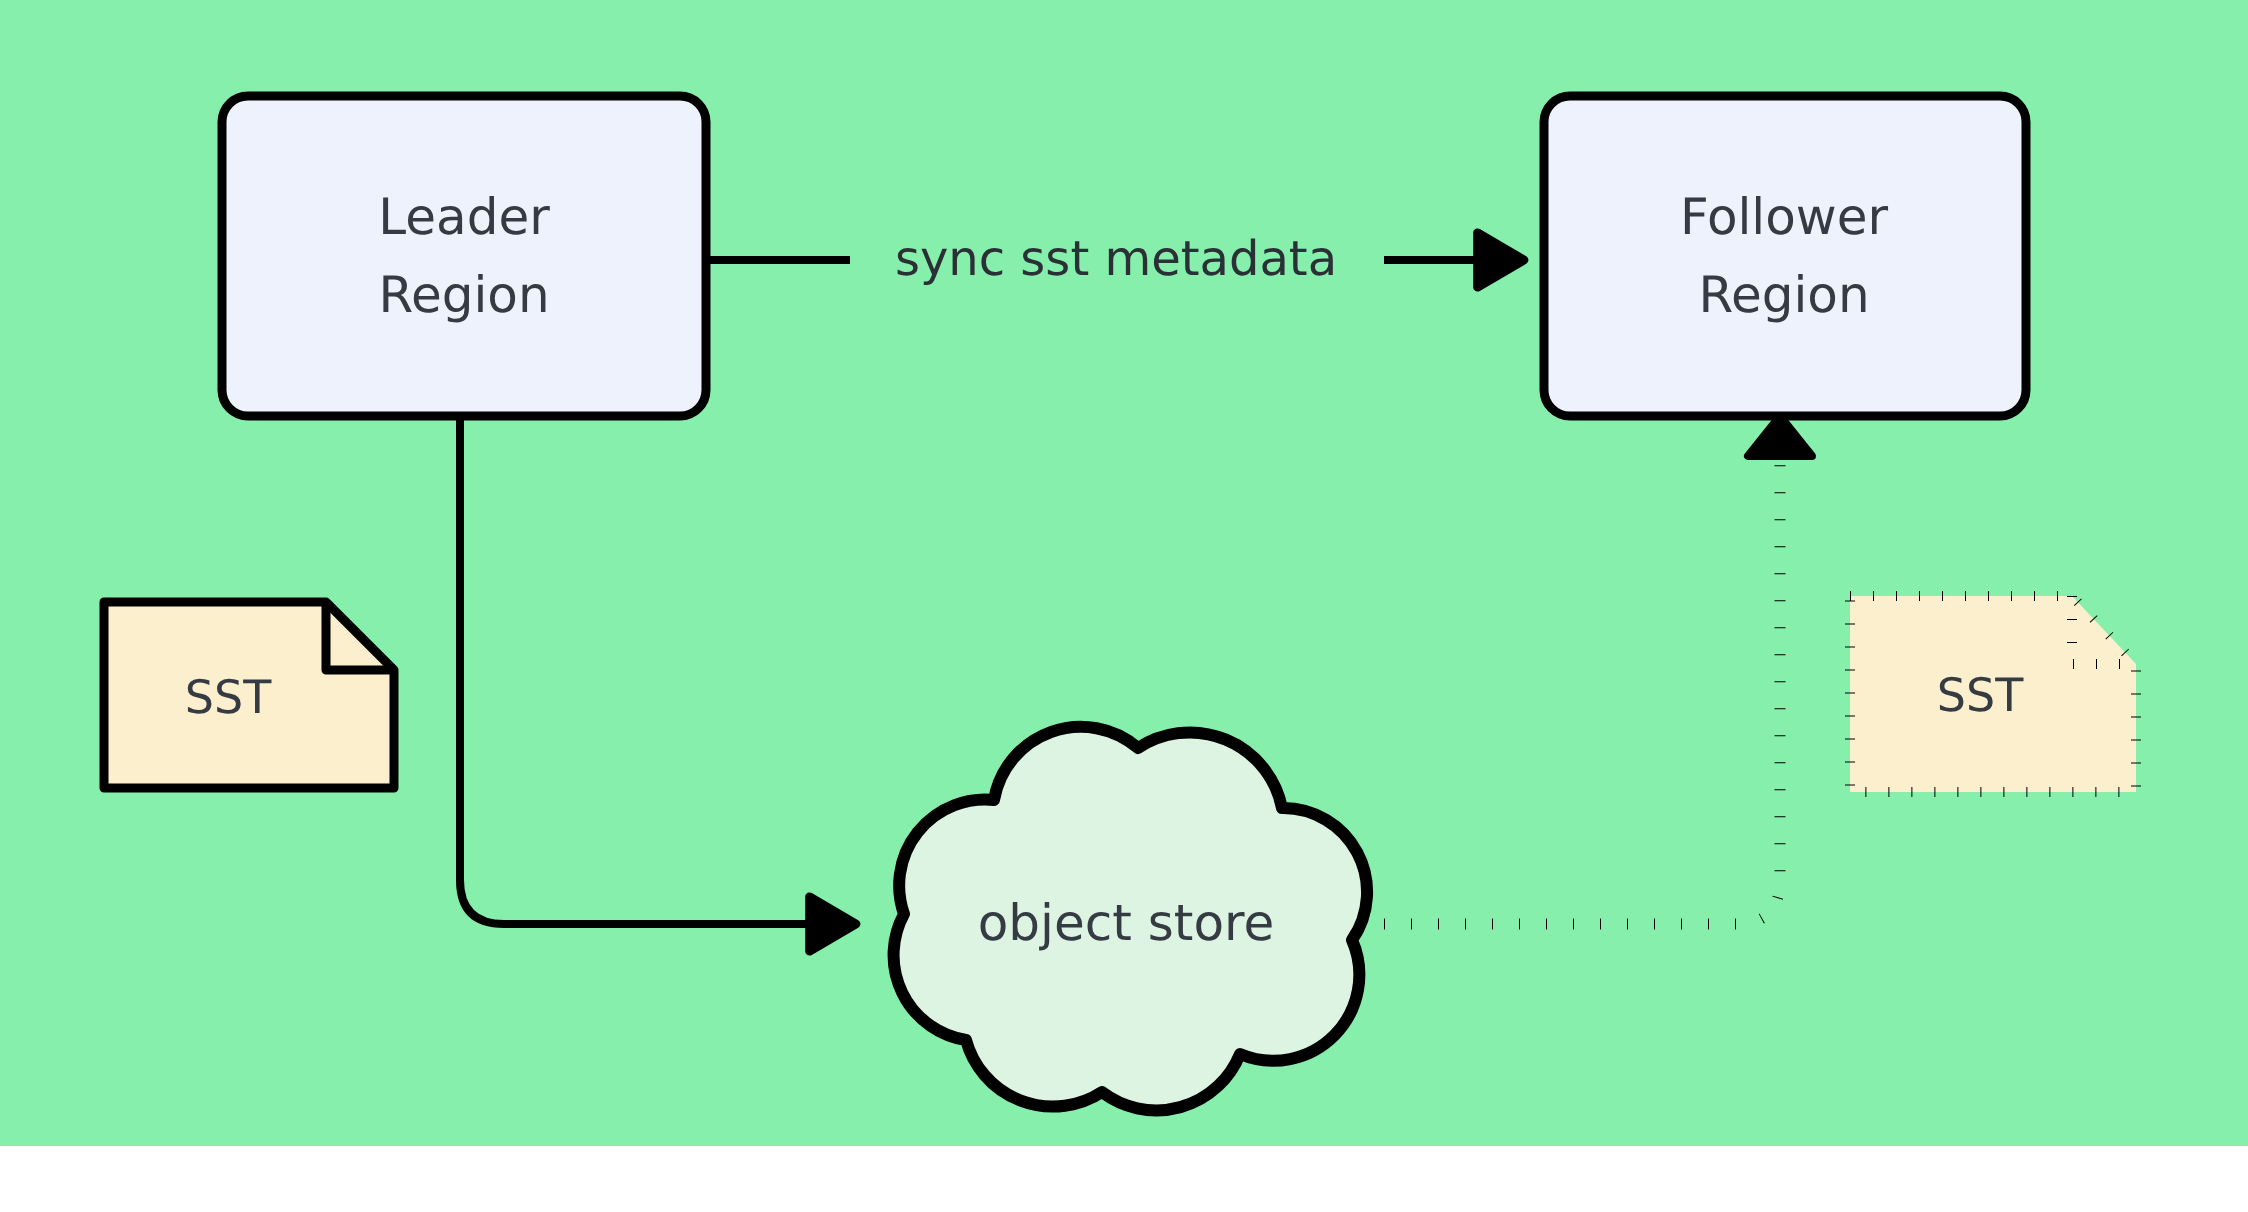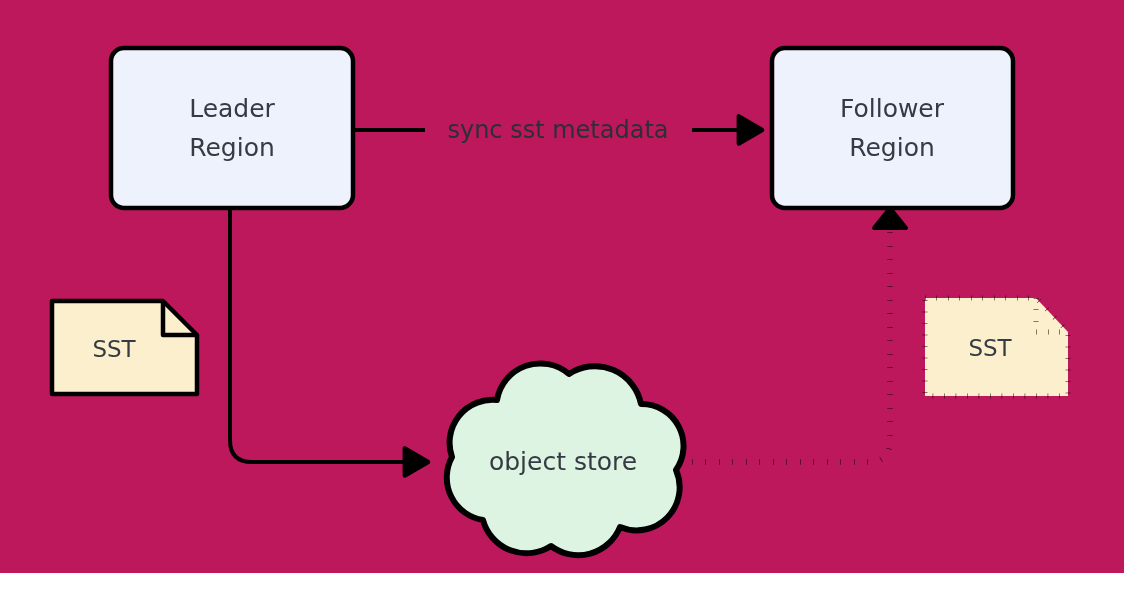--- a/index.html
+++ b/index.html
@@ -10,21 +10,21 @@
   body {
     width: 1124px;
     height: 606px;
     font-family: "DejaVu Sans", sans-serif;
     overflow: hidden;
   }
   #canvas {
     position: relative;
     width: 1124px;
     height: 573px;
-    background: #be185d;
+    background: #86efac;
   }
   #diagram-svg {
     position: absolute;
     top: 0;
     left: 0;
     width: 1124px;
     height: 606px;
   }
   .node-label {
     font-family: "DejaVu Sans", sans-serif;

